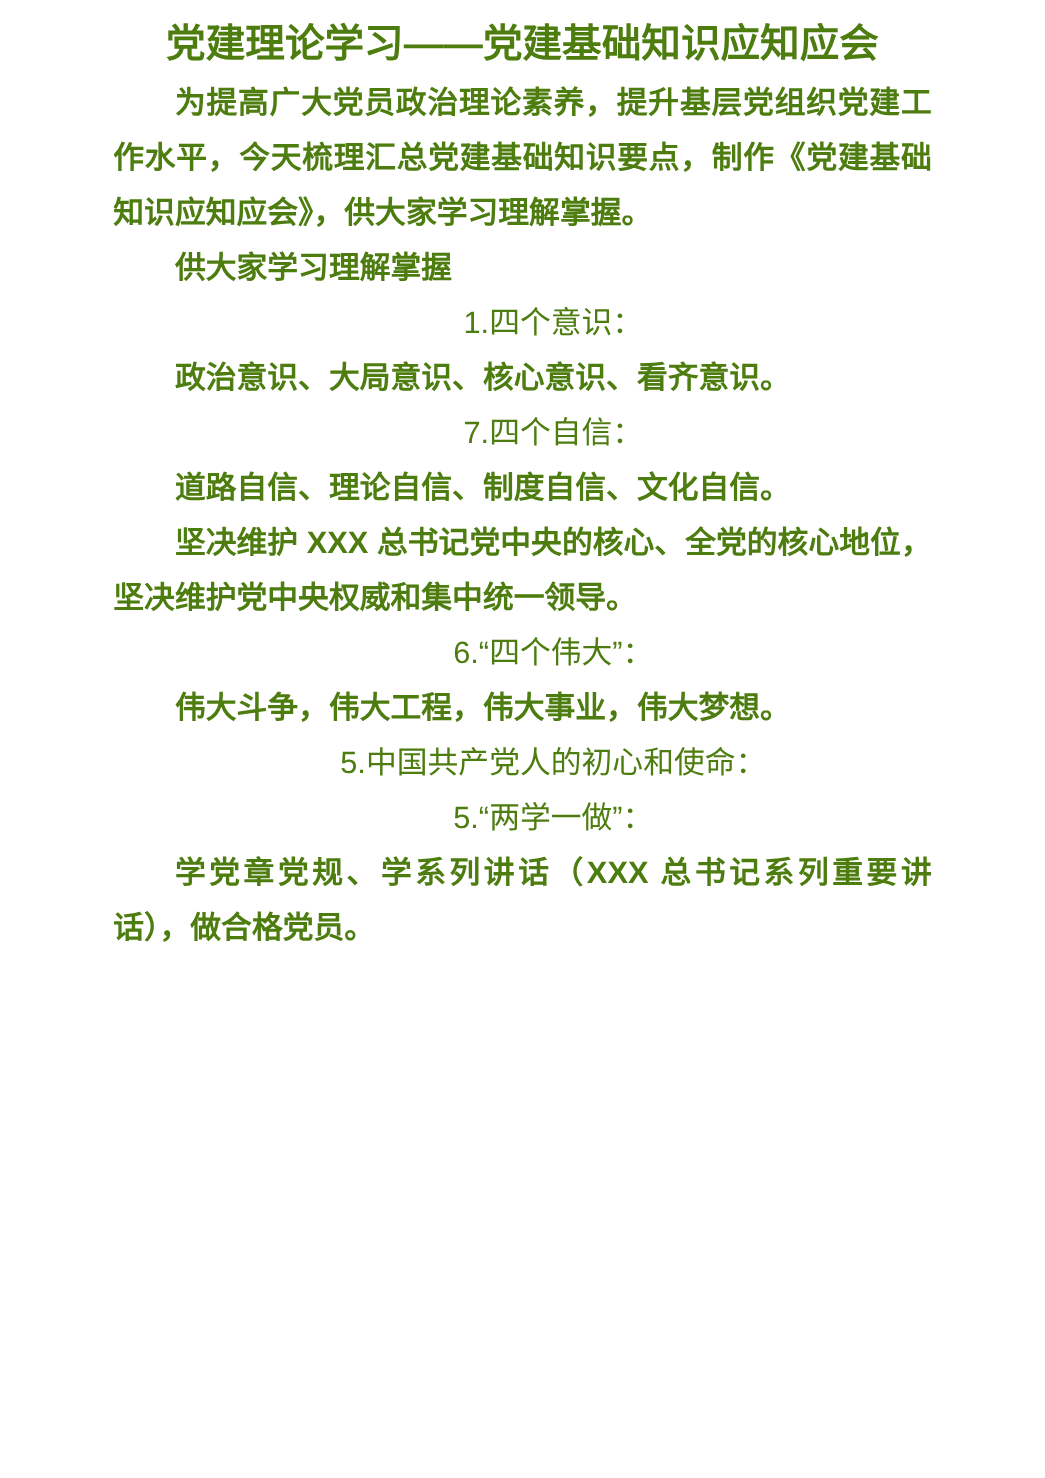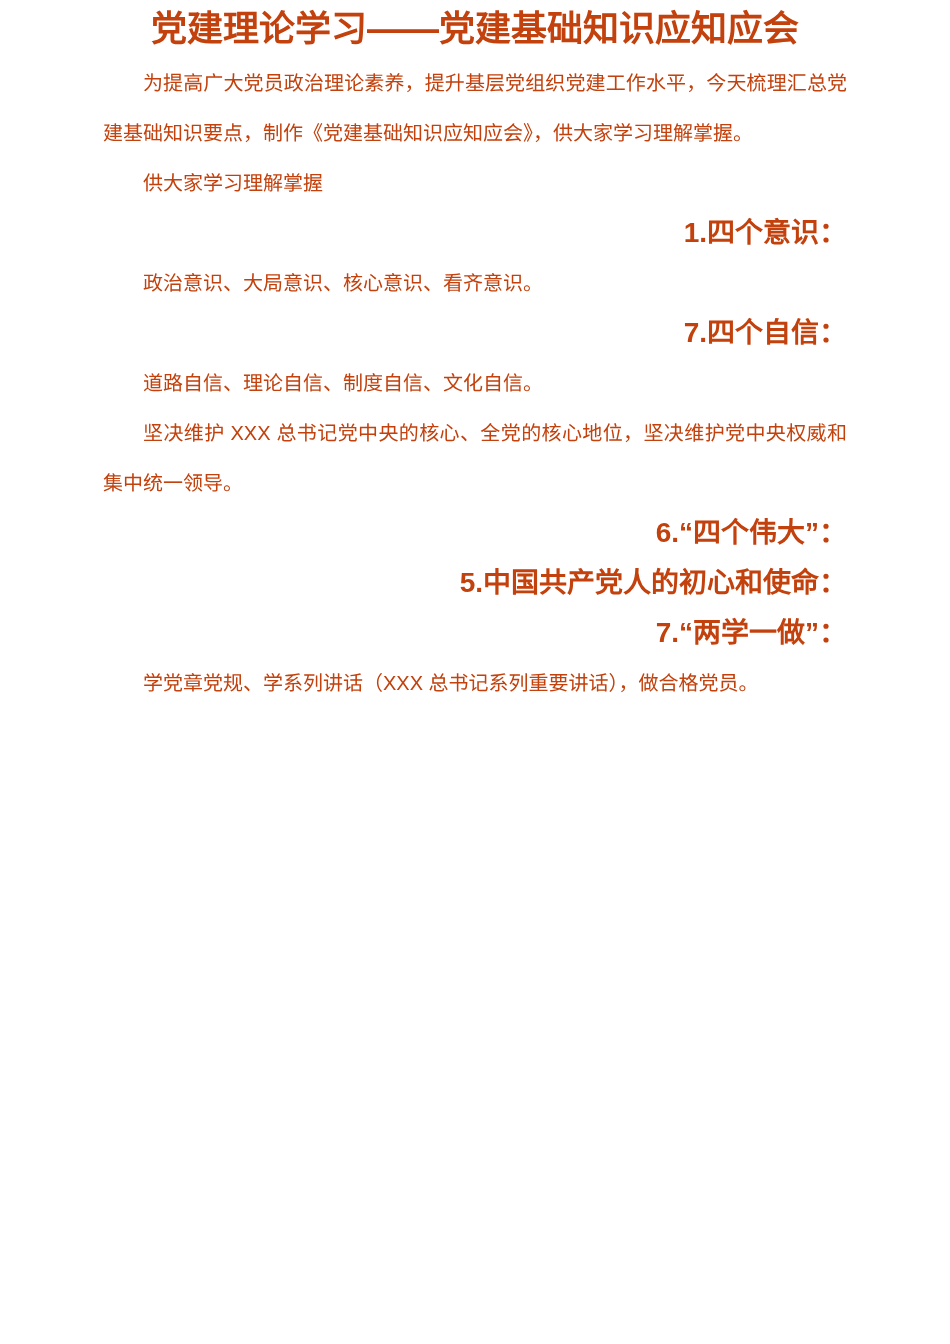--- a/index.html
+++ b/index.html
@@ -8,51 +8,51 @@
     background: #ffffff;
   }
   .page {
     position: relative;
     width: 950px;
     height: 1344px;
     background: #ffffff;
     overflow: hidden;
   }
   .content {
-    margin: 0 103px;
+    margin: 11px 103px;
     width: 744px;
-    color: #c2410c;
+    color: #4d7c0f;
     font-family: "Liberation Sans", "DejaVu Sans", sans-serif;
   }
   .doc-title {
     margin: 0;
     font-size: 36px;
     line-height: 58px;
     font-weight: 700;
     text-align: center;
     white-space: nowrap;
     letter-spacing: 0;
   }
   .body-para {
     margin: 0;
-    font-size: 20px;
+    font-size: 28px;
     line-height: 50px;
-    font-weight: 400;
+    font-weight: 700;
     text-indent: 2em;
     text-align: justify;
     text-justify: inter-ideograph;
     word-break: break-word;
   }
   .item-heading {
     margin: 0;
     font-size: 28px;
     line-height: 50px;
-    font-weight: 700;
+    font-weight: 400;
     text-indent: 2em;
-    text-align: right;
+    text-align: center;
   }
 </style>
 </head>
 <body>
 
 <div class="page">
   <div class="content">
 
     <h1 class="doc-title">党建理论学习——党建基础知识应知应会</h1>
 
@@ -62,21 +62,22 @@
 
     <h2 class="item-heading">1.四个意识：</h2>
     <p class="body-para">政治意识、大局意识、核心意识、看齐意识。</p>
 
     <h2 class="item-heading">7.四个自信：</h2>
     <p class="body-para">道路自信、理论自信、制度自信、文化自信。</p>
 
     <p class="body-para">坚决维护 XXX 总书记党中央的核心、全党的核心地位，坚决维护党中央权威和集中统一领导。</p>
 
     <h2 class="item-heading">6.“四个伟大”：</h2>
+    <p class="body-para">伟大斗争，伟大工程，伟大事业，伟大梦想。</p>
 
     <h2 class="item-heading">5.中国共产党人的初心和使命：</h2>
 
-    <h2 class="item-heading">7.“两学一做”：</h2>
+    <h2 class="item-heading">5.“两学一做”：</h2>
     <p class="body-para">学党章党规、学系列讲话（XXX 总书记系列重要讲话），做合格党员。</p>
 
 
   </div>
 </div>
 
 </body></html>

